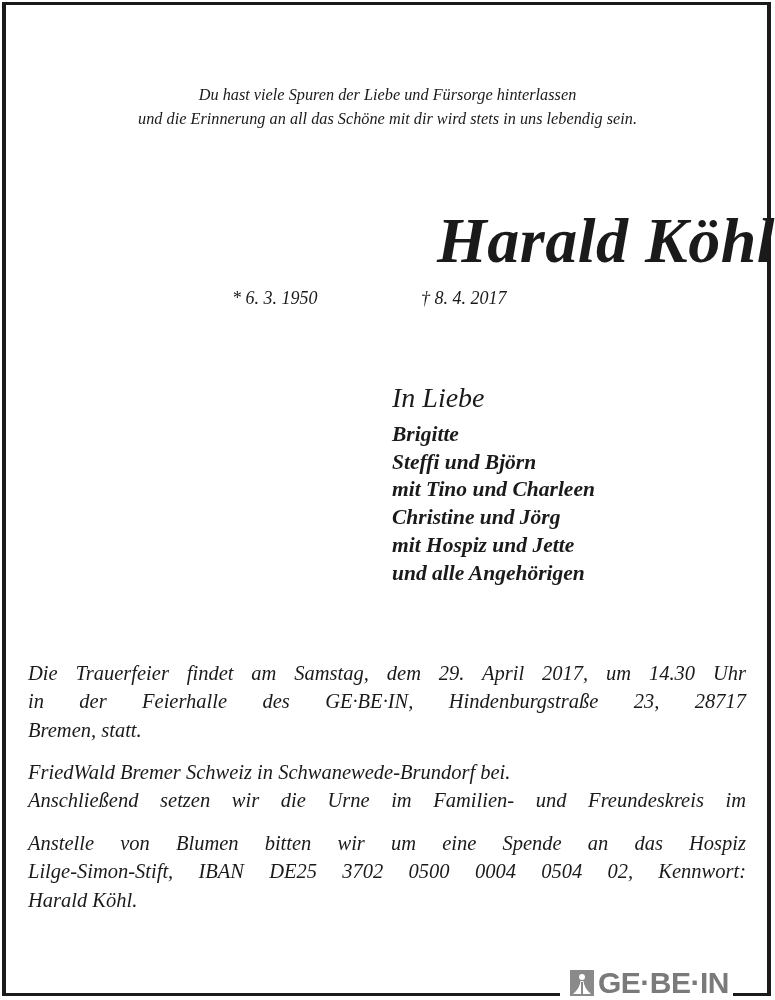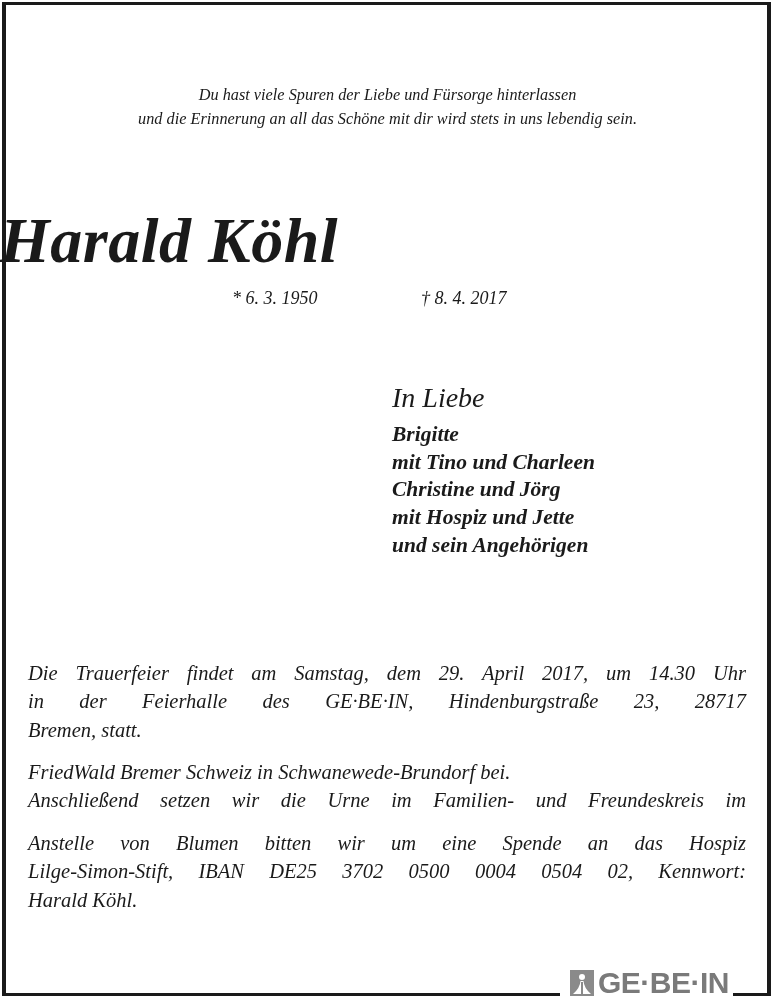--- a/index.html
+++ b/index.html
@@ -6,21 +6,21 @@
   body { width: 775px; height: 1000px; position: relative; overflow: hidden;
          font-family: "Liberation Serif", "DejaVu Serif", serif; color: #1a1a1a; }
   .frame { position: absolute; left: 2px; top: 2px; width: 769px; height: 994px;
            border-top: 3px solid #1a1a1a; border-left: 4px solid #1a1a1a;
            border-right: 4px solid #1a1a1a; border-bottom: 3px solid #1a1a1a;
            box-sizing: border-box; }
   .bottom-gap { position: absolute; left: 560px; top: 990px; width: 150px; height: 10px; background: #fff; }
   .motto { position: absolute; left: 0; top: 82px; width: 775px; text-align: center;
            font-style: italic; font-size: 17.5px; line-height: 24px; transform: scaleX(0.93); transform-origin: center; }
   .motto div { white-space: nowrap; }
-  .name { position: absolute; left: 0; top: 206px; width: 775px; text-align: left;
+  .name { position: absolute; left: 0; top: 206px; width: 775px; text-align: right;
           font-weight: bold; font-style: italic; font-size: 64px; line-height: 70px; letter-spacing: 0.5px; }
   .dates { position: absolute; top: 284px; font-style: italic; font-size: 18px; line-height: 28px; white-space: nowrap; }
   .birth { left: 232px; }
   .death { left: 421px; }
   .inliebe { position: absolute; left: 392px; top: 384px; font-style: italic; font-size: 28px; line-height: 28px; }
   .family { position: absolute; left: 392px; top: 421px; font-style: italic; font-weight: bold; font-size: 21.5px; line-height: 27.7px; }
   .family div { white-space: nowrap; }
   .para { position: absolute; left: 28px; width: 718px; font-style: italic; font-size: 20.5px; line-height: 28.3px;
           text-align: justify; }
   .p1 { top: 659px; }
@@ -43,24 +43,25 @@
   <div>und die Erinnerung an all das Schöne mit dir wird stets in uns lebendig sein.</div>
 </div>
 
 <div class="name">Harald Köhl</div>
 <div class="dates birth">* 6. 3. 1950</div>
 <div class="dates death">† 8. 4. 2017</div>
 
 <div class="inliebe">In Liebe</div>
 <div class="family">
   <div>Brigitte</div>
+  <div>Steffi und Björn</div>
   <div>mit Tino und Charleen</div>
   <div>Christine und Jörg</div>
   <div>mit Hospiz und Jette</div>
-  <div>und sein Angehörigen</div>
+  <div>und alle Angehörigen</div>
 </div>
 
 <div class="para p1">
   <span class="line">Die Trauerfeier findet am Samstag, dem 29. April 2017, um 14.30 Uhr</span>
   <span class="line">in der Feierhalle des GE·BE·IN, Hindenburgstraße 23, 28717</span>
   <span class="line last">Bremen, statt.</span>
 </div>
 
 <div class="para p2">
   <span class="line last">FriedWald Bremer Schweiz in Schwanewede-Brundorf bei.</span>

